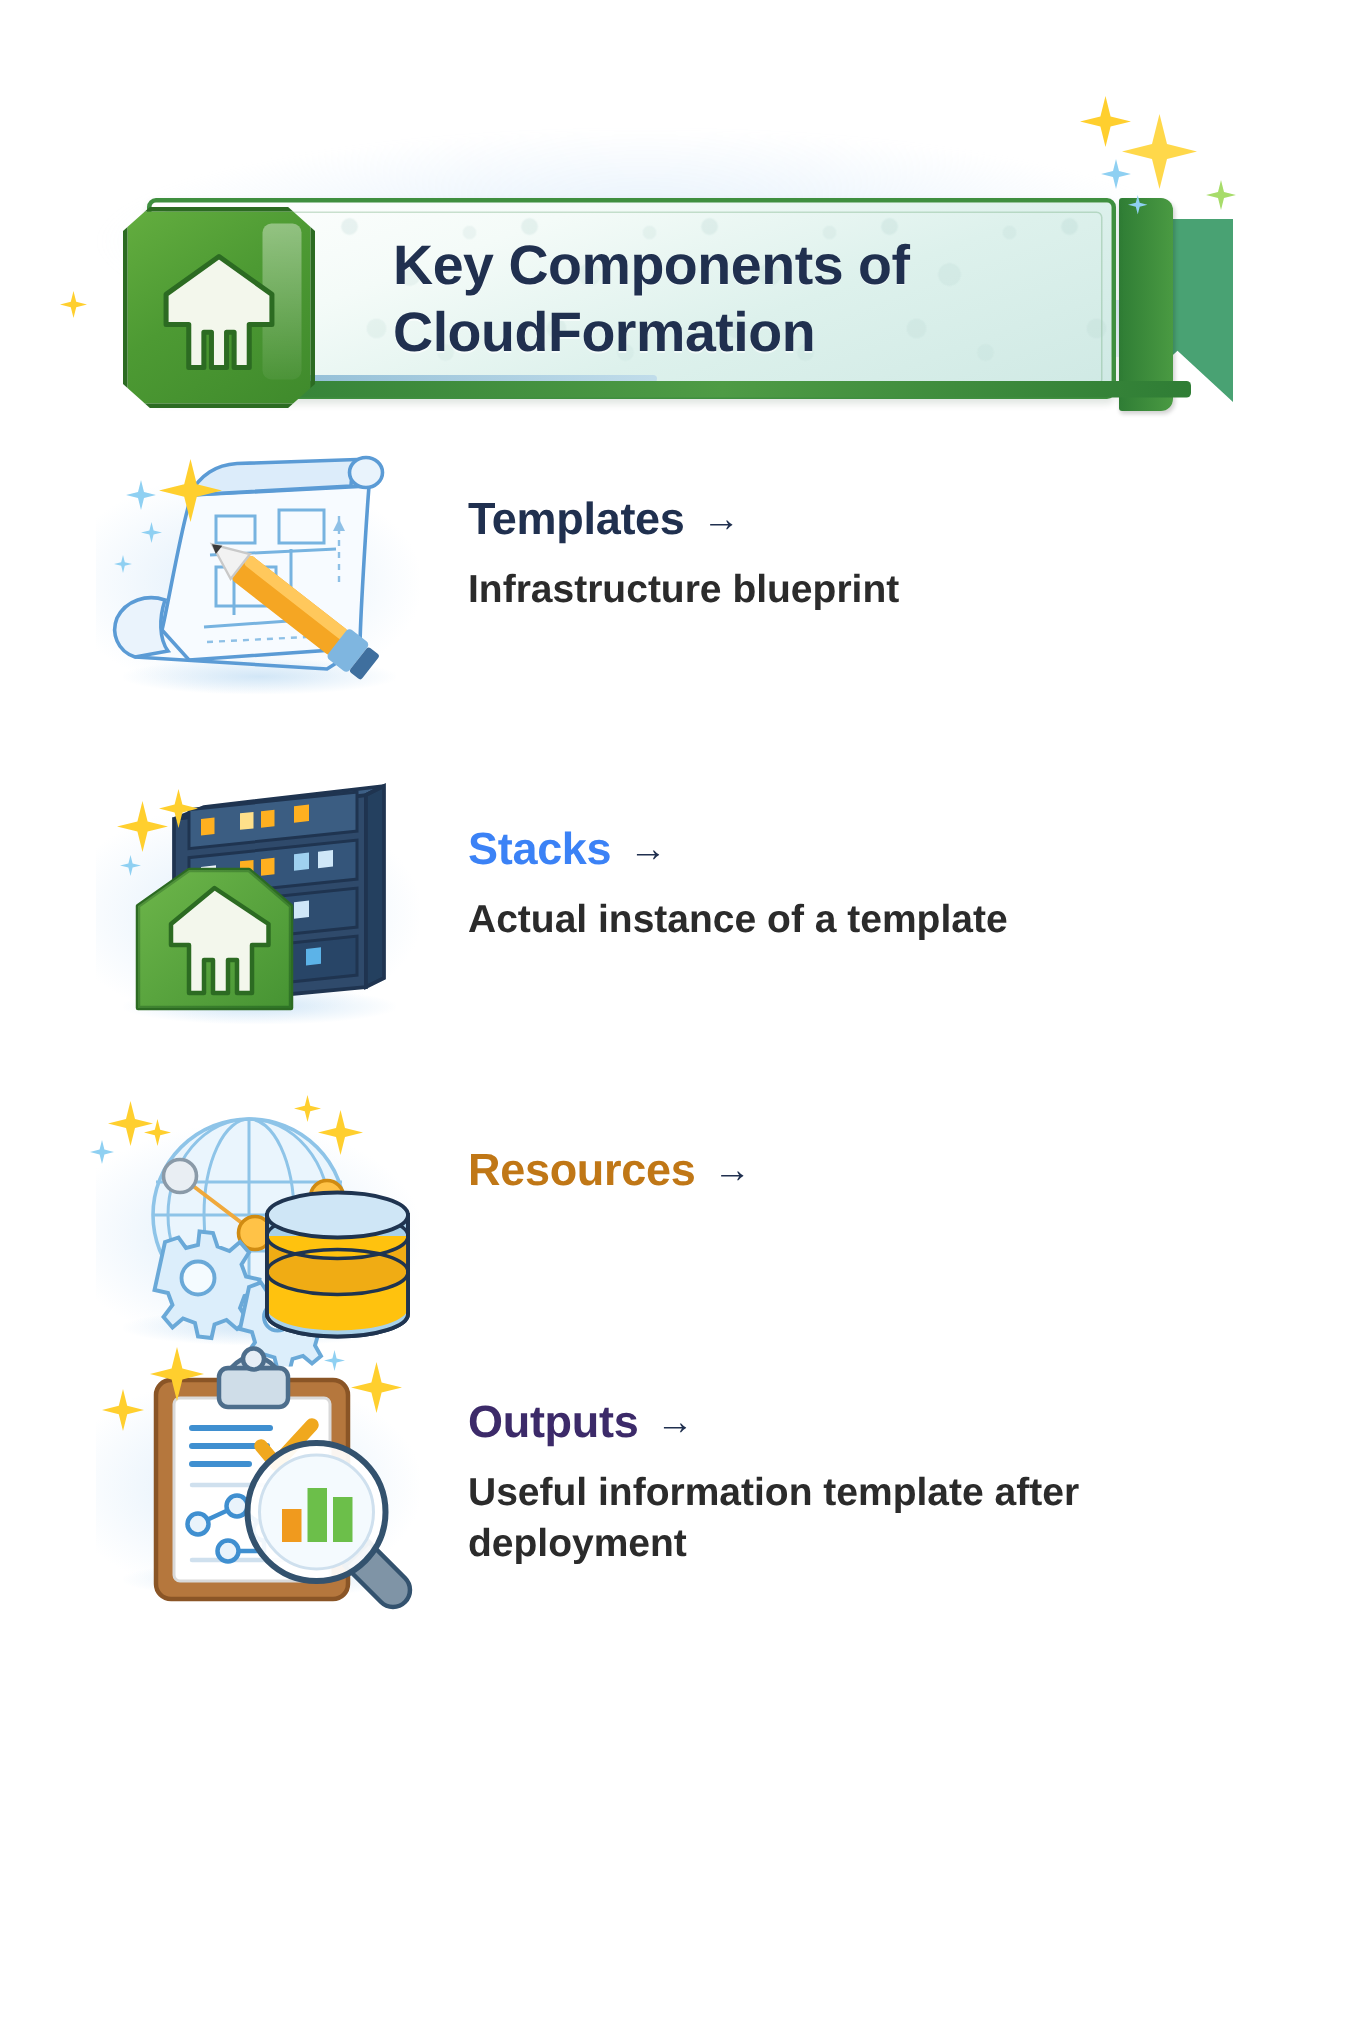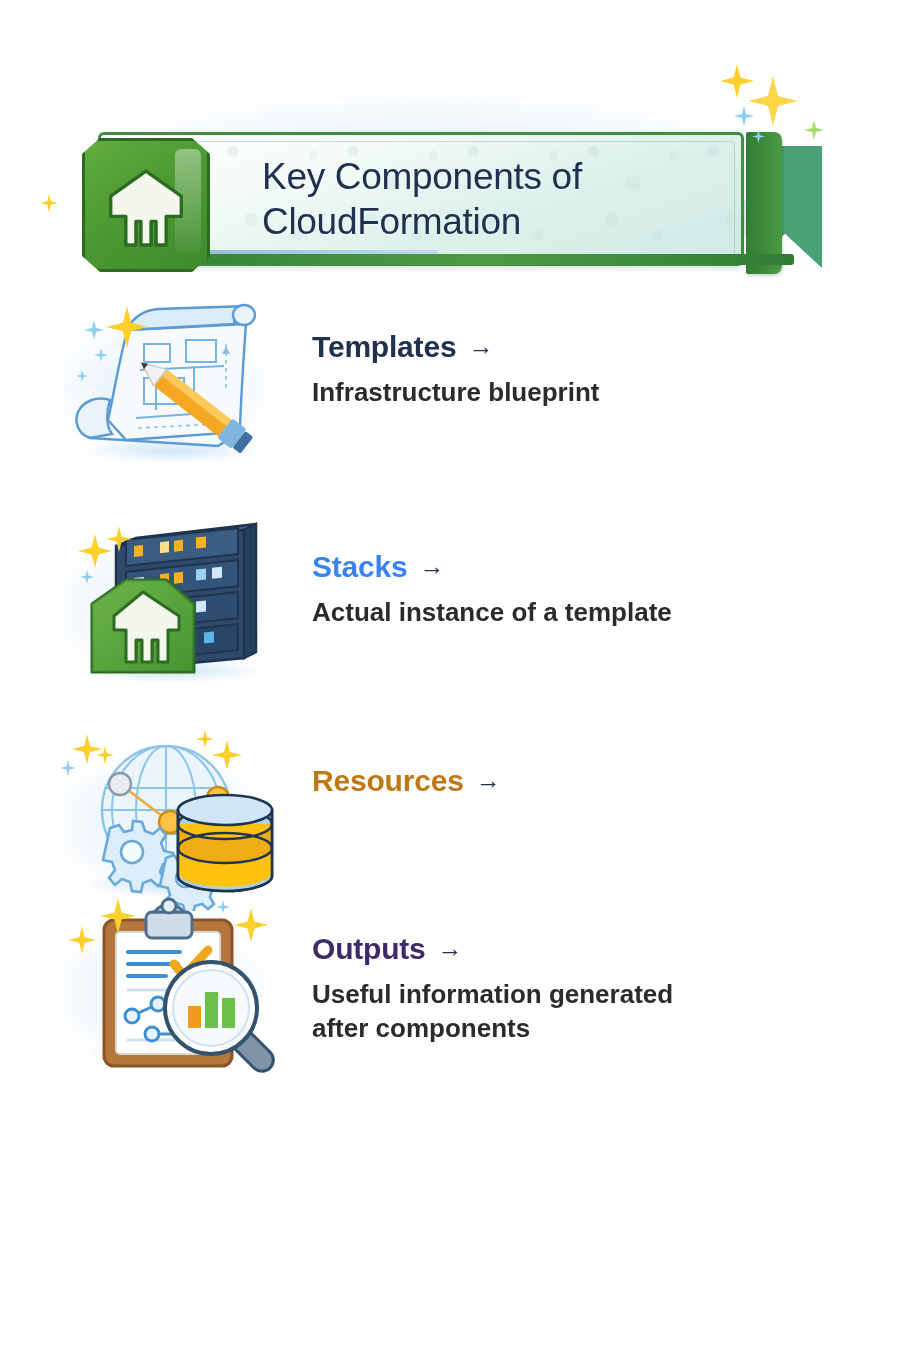--- a/index.html
+++ b/index.html
@@ -71,21 +71,21 @@
   }
   .ribbon-bottombar2{
     position:absolute;left:108px;top:192px;width:330px;height:5px;
     background:linear-gradient(90deg,#6fa8c9,#bcd9ea);
     border-radius:3px;opacity:.85;
   }
 
   .banner-title{
     position:absolute;left:262px;top:96px;width:420px;
     color:#20304f;
-    font-size:37px;font-weight:normal;line-height:1.22;
+    font-size:37px;font-weight:bold;line-height:1.22;
     letter-spacing:-.3px;
     text-shadow:0 1px 0 rgba(255,255,255,.6);
   }
   .banner-title .l2{display:block;}
 
   
   .cf-badge{
     position:absolute;left:82px;top:80px;width:122px;height:128px;
     background:linear-gradient(145deg,#63ad3f 0%,#4d9a33 45%,#3f8a2c 100%);
     border:3px solid #2c6b22;
@@ -427,17 +427,17 @@
       </svg>
       <svg class="sparkle" style="left:168px;top:6px;width:14px;height:14px" viewBox="0 0 40 40">
         <path d="M20 0 L24 16 L40 20 L24 24 L20 40 L16 24 L0 20 L16 16 Z" fill="#8fd0f2"></path>
       </svg>
     </div>
     <div class="txt">
       <div class="head">
         <span style="color:#3c2a69">Outputs</span>
         <span class="arrow">→</span>
       </div>
-      <div class="desc">Useful information generated after components</div>
+      <div class="desc">Useful information template after deployment</div>
     </div>
   </div>
 
 </div>
 
 </body></html>

